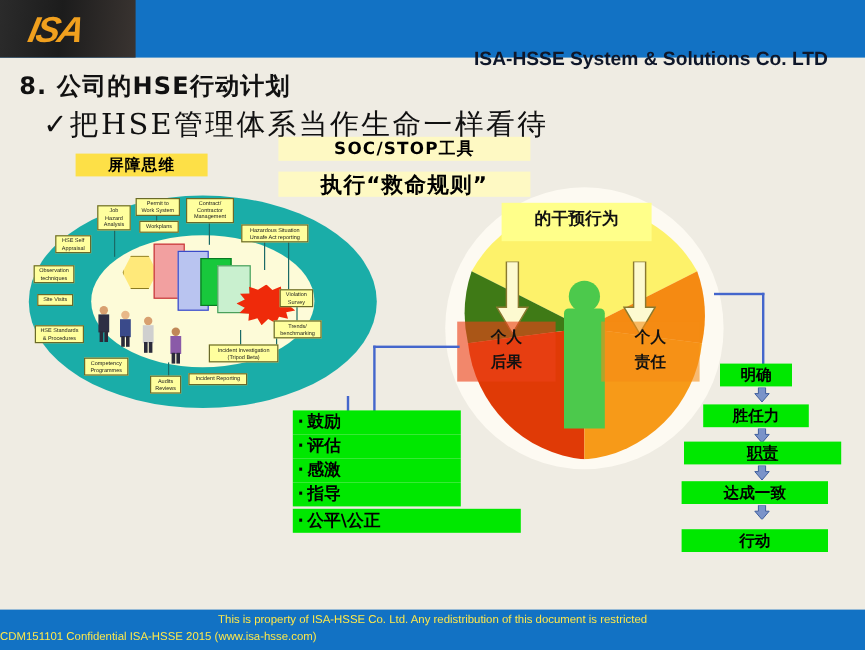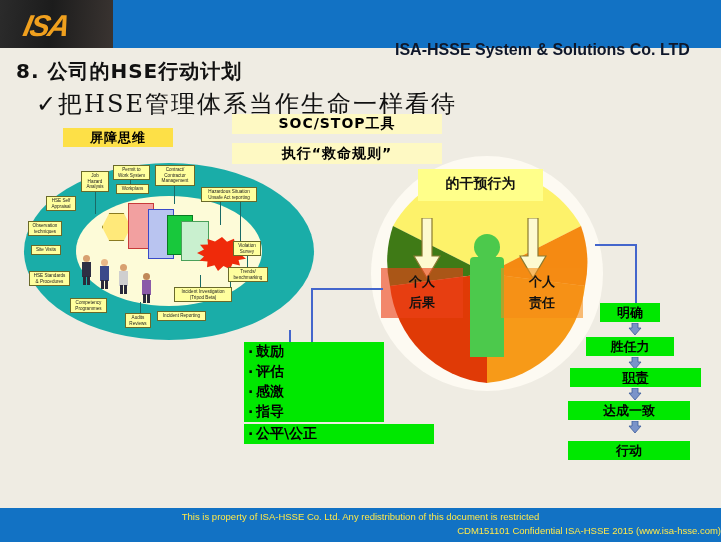--- a/index.html
+++ b/index.html
@@ -26,21 +26,21 @@
   
   .title1{position:absolute;left:16px;top:58px;font-size:20px;font-weight:bold;color:#111;
     font-family:"DejaVu Sans",sans-serif;letter-spacing:1px;}
   .title2{position:absolute;left:36px;top:88px;font-size:24px;color:#111;
     font-family:"DejaVu Serif",serif;letter-spacing:2px;}
 
   
   .gbox{position:absolute;background:#fef9c3;color:#000;font-weight:bold;
     font-family:"DejaVu Sans",sans-serif;display:flex;align-items:center;justify-content:center;}
   .g-soc{left:232px;top:114px;width:210px;height:20px;font-size:14px;letter-spacing:1px;}
-  .g-rule{left:232px;top:143px;width:210px;height:21px;font-size:14px;letter-spacing:1px;}
+  .g-rule{left:232px;top:143px;width:210px;height:21px;font-size:18px;letter-spacing:1px;}
 
   .cyanbox{position:absolute;left:63px;top:128px;width:110px;height:19px;background:#fde047;
     color:#000;font-weight:bold;font-size:13px;font-family:"DejaVu Sans",sans-serif;
     display:flex;align-items:center;justify-content:center;letter-spacing:1px;}
 
   
   .oval-wrap{position:absolute;left:24px;top:163px;width:290px;height:177px;}
   .oval-outer{position:absolute;inset:0;border-radius:50%;background:#1aada8;}
   .oval-inner{position:absolute;left:52px;top:33px;width:186px;height:110px;border-radius:50%;
     background:#fdfbd8;}
@@ -100,21 +100,21 @@
     display:flex;align-items:center;justify-content:center;}
   .carr{position:absolute;width:14px;height:12px;}
 
   
   .redline{position:absolute;left:0;top:478px;width:721px;text-align:center;
     color:#e0161a;font-size:19px;font-weight:bold;font-family:"DejaVu Serif",serif;
     letter-spacing:1px;}
   .footer{position:absolute;left:0;top:508px;width:721px;height:34px;background:#1272c4;}
   .f1{position:absolute;left:0;top:3px;width:721px;text-align:center;color:#ffe84a;
     font-size:9.5px;font-family:"Liberation Sans",sans-serif;}
-  .f2{position:absolute;left:0;top:17px;width:721px;text-align:right;color:#ffe84a;
+  .f2{position:absolute;left:0;top:17px;width:721px;text-align:left;color:#ffe84a;
     font-size:9.5px;font-family:"Liberation Sans",sans-serif;}
 </style>
 </head>
 <body>
 
 <div id="slide">
 
   <div class="hdr">
     <div class="hdr-logo-bg"></div>
     <div class="hdr-logo">ISA</div>

